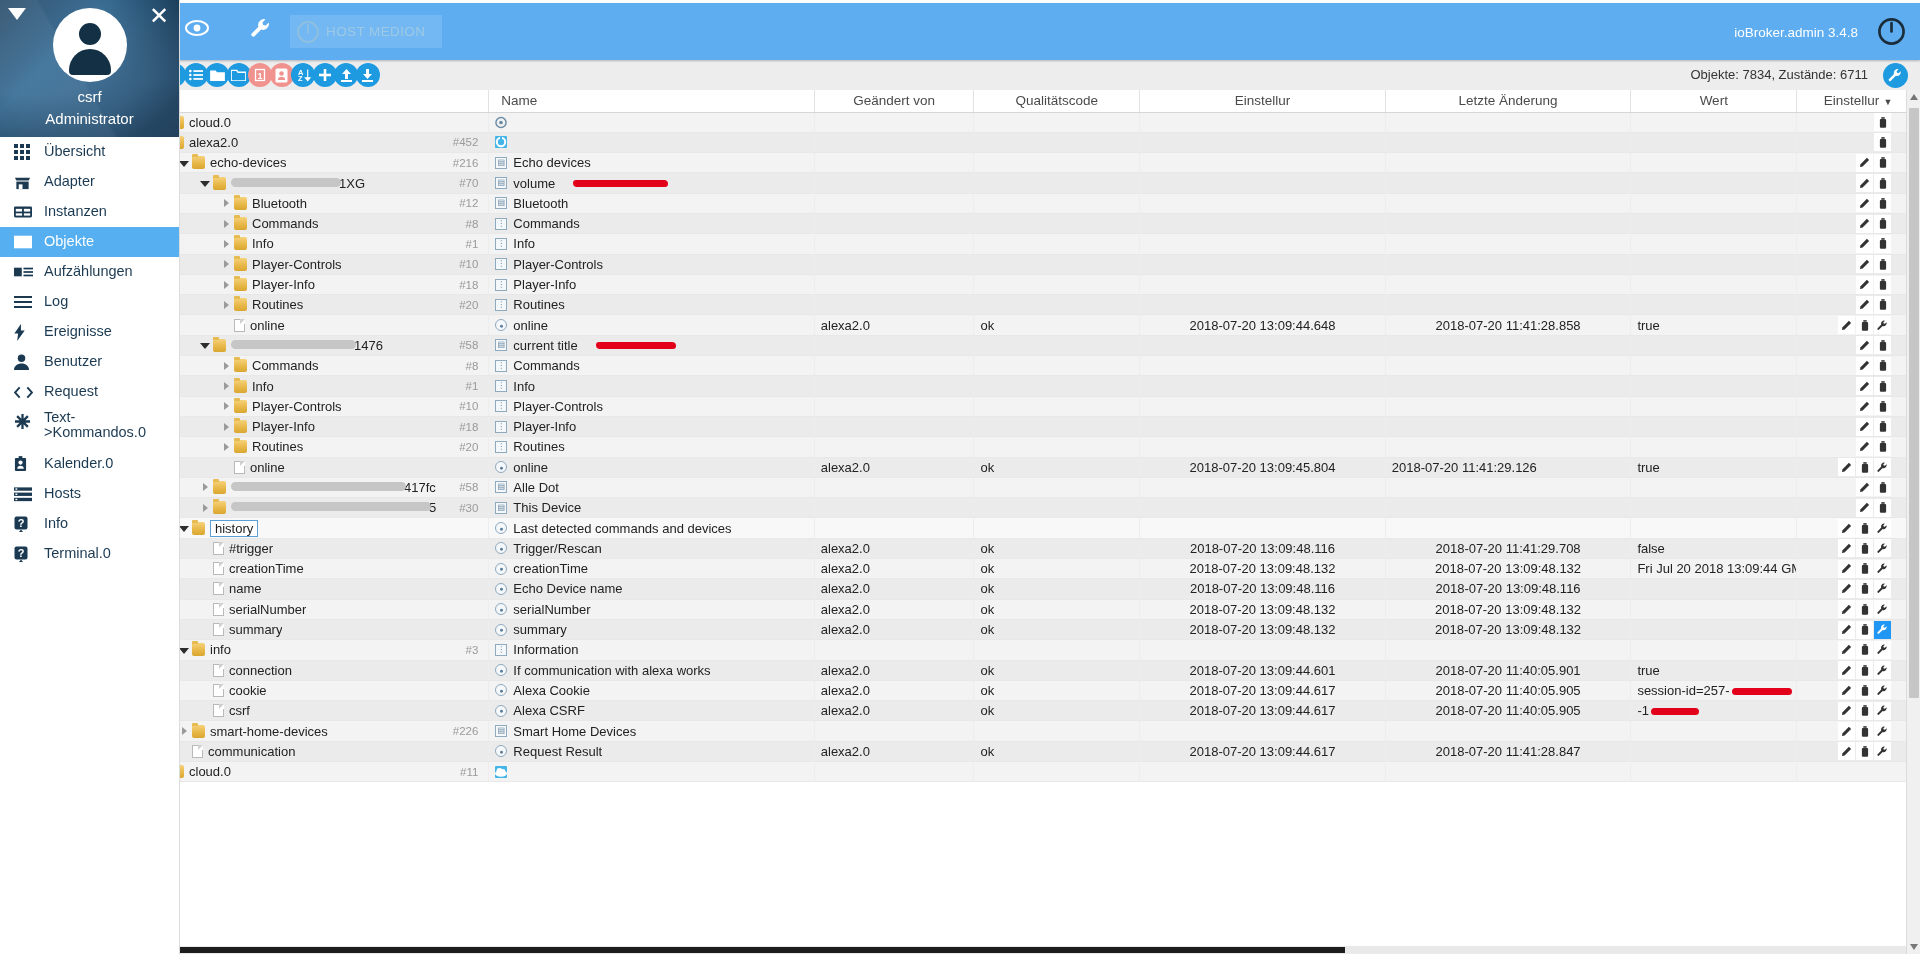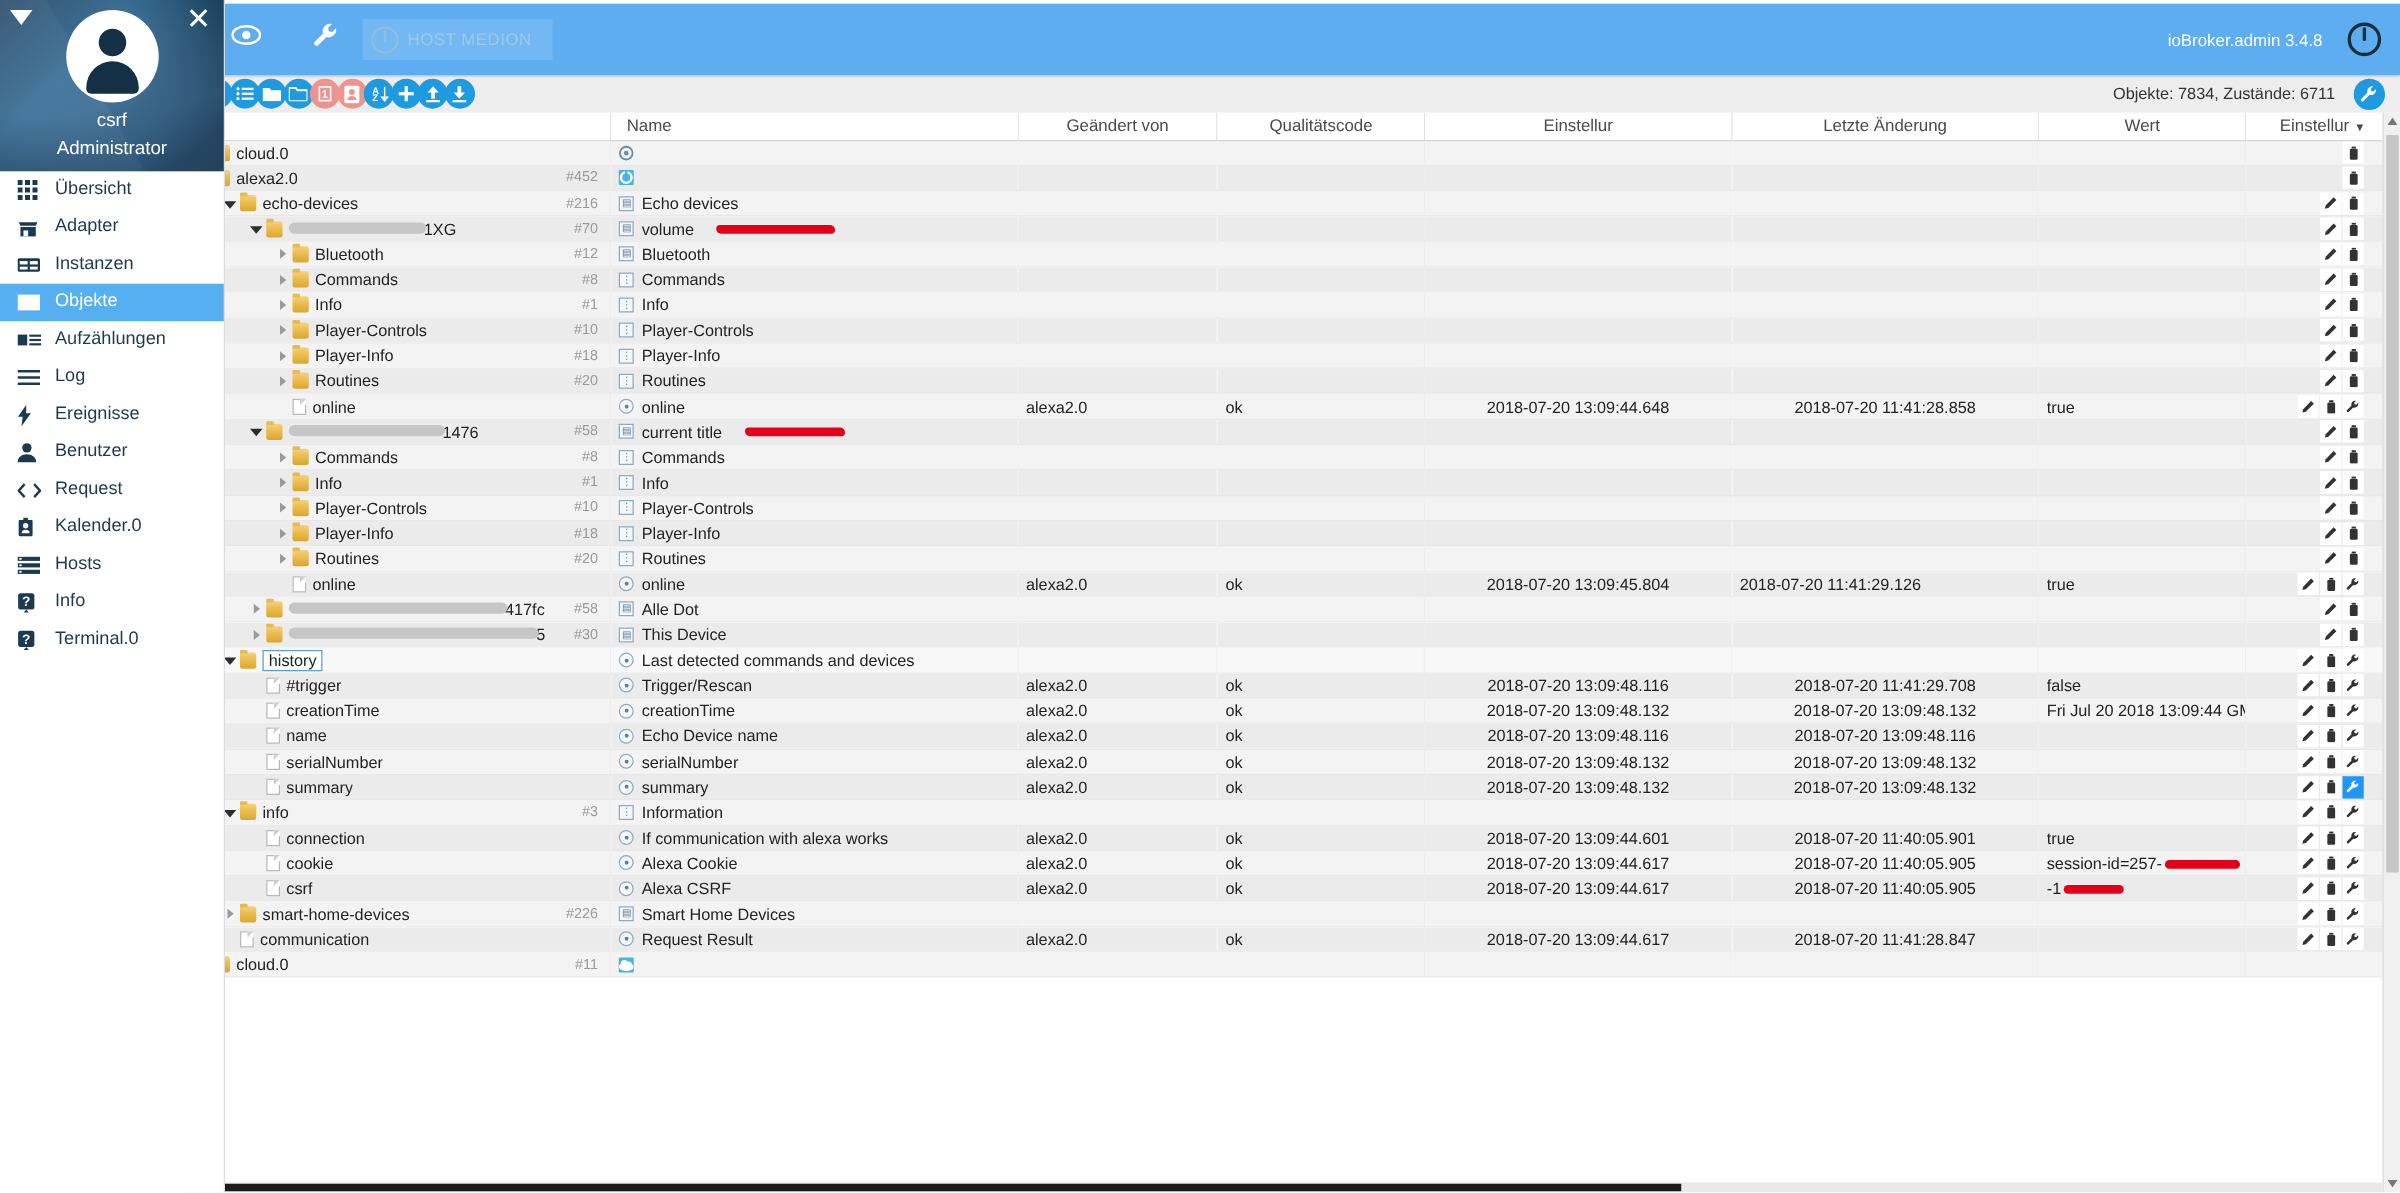--- a/index.html
+++ b/index.html
@@ -367,20 +367,30 @@
         <span class="nav-label">Benutzer</span>
       </div>
       <div class="nav-item">
         <span class="nav-ico">
           <svg width="19" height="13" viewBox="0 0 20 13">
             <path d="M6 1 1 6.5 6 12" fill="none" stroke="#1b3a52" stroke-width="2"></path>
             <path d="M14 1l5 5.5-5 5.5" fill="none" stroke="#1b3a52" stroke-width="2"></path>
           </svg>
         </span>
         <span class="nav-label">Request</span>
+      </div>
+      <div class="nav-item tall">
+        <span class="nav-ico">
+          <svg width="17" height="17" viewBox="0 0 18 18">
+            <g stroke="#1b3a52" stroke-width="2.4">
+              <path d="M9 1v16M1 9h16M3.3 3.3l11.4 11.4M14.7 3.3 3.3 14.7"></path>
+            </g>
+          </svg>
+        </span>
+        <span class="nav-label">Text-<br>&gt;Kommandos.0</span>
       </div>
       <div class="nav-item">
         <span class="nav-ico">
           <svg width="13" height="16" viewBox="0 0 14 17">
             <rect x="1" y="2" width="12" height="14" rx="1" fill="#1b3a52"></rect>
             <circle cx="7" cy="7" r="2.3" fill="#fff"></circle>
             <path d="M3.5 13.5c0-2 1.6-3 3.5-3s3.5 1 3.5 3z" fill="#fff"></path>
             <rect x="5" y="0" width="4" height="3" fill="#1b3a52"></rect>
           </svg>
         </span>

